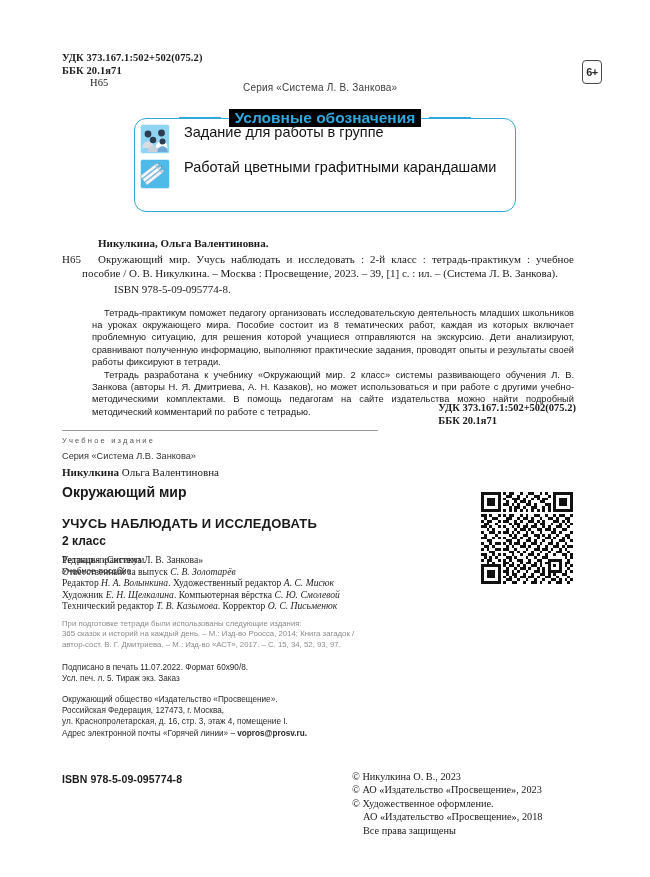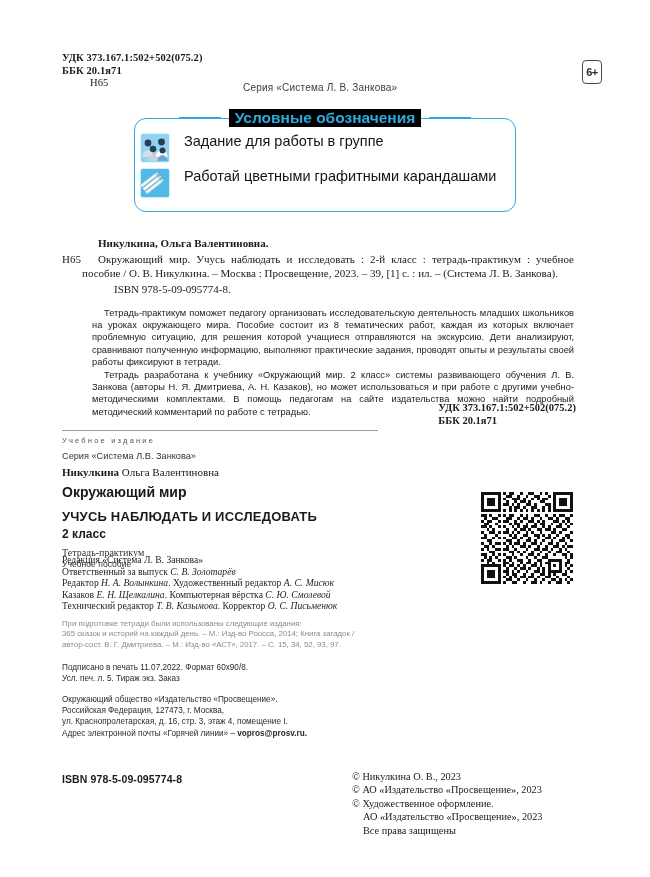--- a/index.html
+++ b/index.html
@@ -96,21 +96,21 @@
     font-family: "Liberation Sans", sans-serif;
     font-size: 15.5px;
     font-weight: 700;
     color: #2fa8dd;
     white-space: nowrap;
   }
 
   .legend-rows {
     position: absolute;
     left: 140px;
-    top: 132px;
+    top: 123px;
     width: 372px;
   }
   .legend-row {
     display: flex;
     align-items: flex-start;
     margin-bottom: 4px;
   }
   .legend-icon {
     width: 30px;
     height: 30px;
@@ -226,21 +226,21 @@
   .imp-author {
     font-family: "Liberation Serif", serif;
     font-size: 11px;
     margin-bottom: 6px;
   }
   .imp-author b { font-weight: 700; }
   .imp-title {
     font-family: "Liberation Sans", sans-serif;
     font-size: 14px;
     font-weight: 700;
-    margin-bottom: 9px;
+    margin-bottom: 16px;
   }
   .imp-subtitle {
     font-family: "Liberation Sans", sans-serif;
     font-size: 13px;
     font-weight: 700;
     letter-spacing: .2px;
     margin-bottom: 3px;
   }
   .imp-grade {
     font-family: "Liberation Sans", sans-serif;
@@ -442,21 +442,21 @@
     <div class="imp-subtitle">УЧУСЬ НАБЛЮДАТЬ И ИССЛЕДОВАТЬ</div>
     <div class="imp-grade">2 класс</div>
     <div class="imp-kind">Тетрадь-практикум</div>
     <div class="imp-kind2">Учебное пособие</div>
   </div>
 
   <div class="staff">
     <div>Редакция «Система Л. В. Занкова»</div>
     <div><span>Ответственный за выпуск </span><i>С. В. Золотарёв</i></div>
     <div><span>Редактор </span><i>Н. А. Волынкина</i><span>. Художественный редактор </span><i>А. С. Мисюк</i></div>
-    <div><span>Казаков </span><i>Е. Н. Щелкалина</i><span>. Компьютерная вёрстка </span><i>С. Ю. Смолевой</i></div>
+    <div><span>Художник </span><i>Е. Н. Щелкалина</i><span>. Компьютерная вёрстка </span><i>С. Ю. Смолевой</i></div>
     <div><span>Технический редактор </span><i>Т. В. Казымова</i><span>. Корректор </span><i>О. С. Письменюк</i></div>
   </div>
 
   <div class="sources">
     <div>При подготовке тетради были использованы следующие издания:</div>
     <div>365 сказок и историй на каждый день. – М.: Изд-во Роосса, 2014; Книга загадок /</div>
     <div>автор-сост. В. Г. Дмитриева. – М.: Изд-во «АСТ», 2017. – С. 15, 34, 52, 93, 97.</div>
   </div>
 
   <div class="printinfo">
@@ -825,17 +825,17 @@
       </g>
     </svg>
   </div>
 
   <div class="isbn-bottom">ISBN 978-5-09-095774-8</div>
 
   <div class="copyright">
     <span class="cline">© Никулкина О. В., 2023</span>
     <span class="cline">© АО «Издательство «Просвещение», 2023</span>
     <span class="cline">© Художественное оформление.</span>
-    <span class="indent">АО «Издательство «Просвещение», 2023</span>
+    <span class="indent">АО «Издательство «Просвещение», 2018</span>
     <span class="indent">Все права защищены</span>
   </div>
 
 </div>
 
 </body></html>

